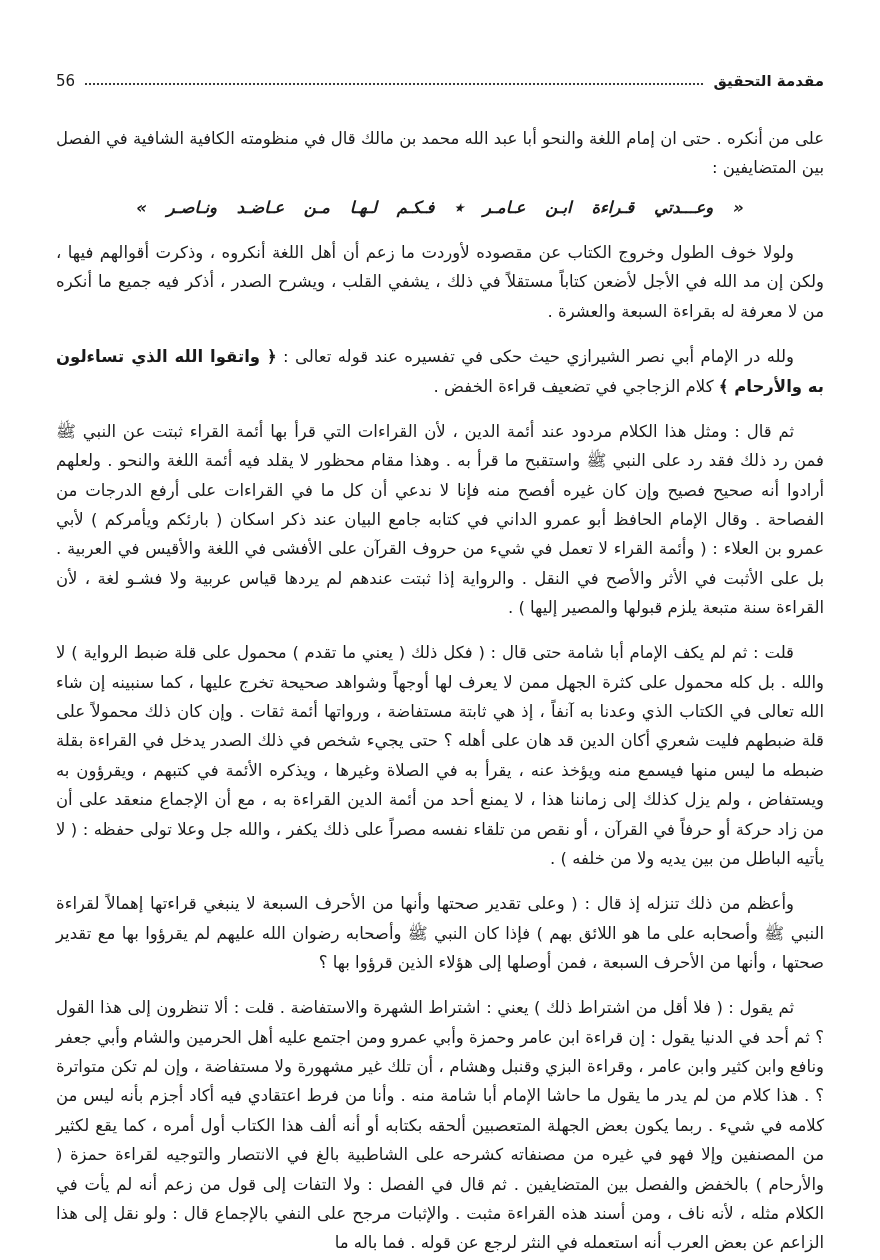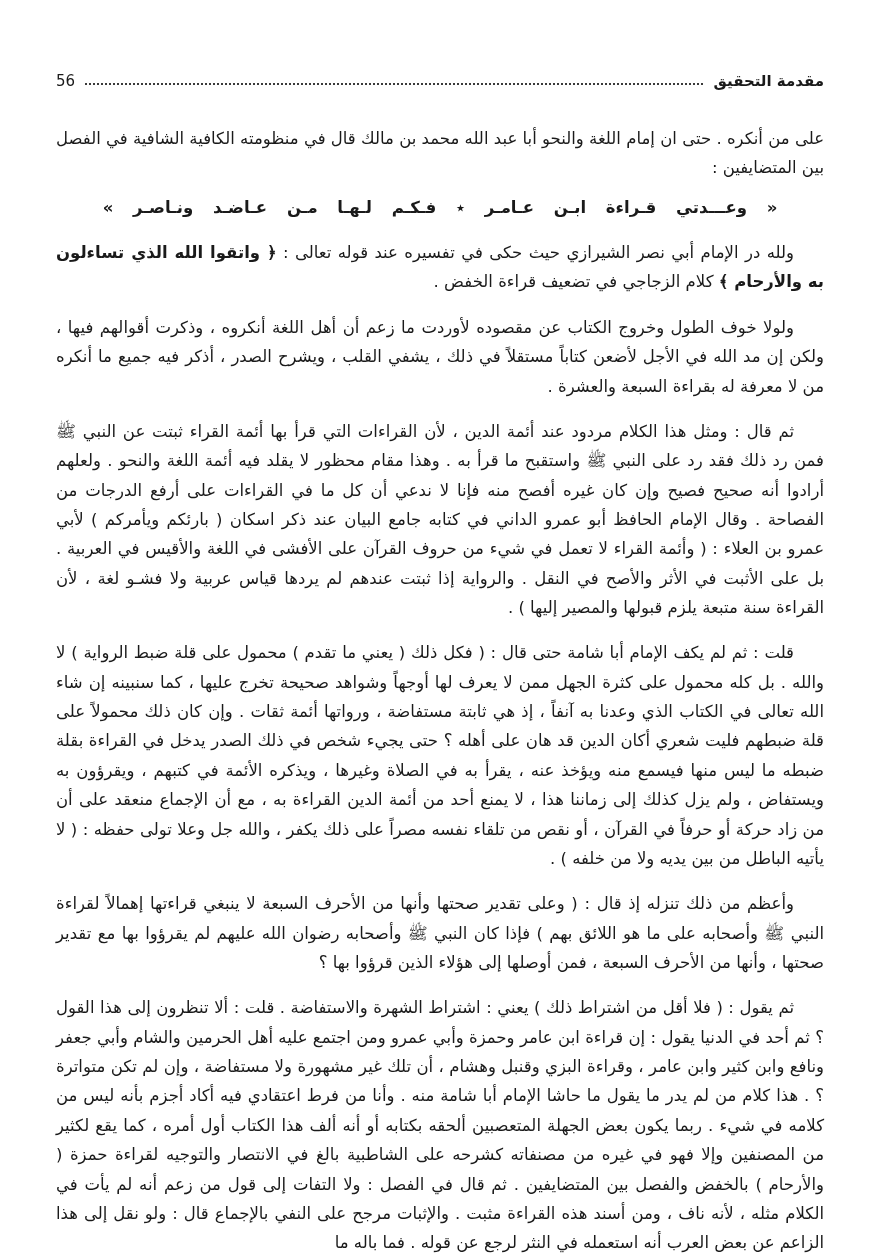--- a/index.html
+++ b/index.html
@@ -50,20 +50,21 @@
   }
   .para.indent {
     text-indent: 30px;
   }
   .verse {
     text-align-last: center;
     font-weight: bold;
     margin: 6px 0 16px 0;
     word-spacing: 14px;
     letter-spacing: 0.5px;
+    font-style: italic;
   }
   .quran {
     font-weight: bold;
   }
 </style>
 </head>
 <body>
 
 <div class="page">
 
@@ -72,23 +73,23 @@
     <span class="leader"></span>
     <span class="page-num">56</span>
   </div>
 
   <div class="body-text">
 
     <p class="para">على من أنكره . حتى ان إمام اللغة والنحو أبا عبد الله محمد بن مالك قال في منظومته الكافية الشافية في الفصل بين المتضايفين :</p>
 
     <p class="verse">« وعـــدتي قـراءة ابـن عـامـر ٭ فـكـم لـهـا مـن عـاضـد ونـاصـر »</p>
 
+    <p class="para indent">ولولا خوف الطول وخروج الكتاب عن مقصوده لأوردت ما زعم أن أهل اللغة أنكروه ، وذكرت أقوالهم فيها ، ولكن إن مد الله في الأجل لأضعن كتاباً مستقلاً في ذلك ، يشفي القلب ، ويشرح الصدر ، أذكر فيه جميع ما أنكره من لا معرفة له بقراءة السبعة والعشرة .</p>
+
     <p class="para indent"><span>ولله در الإمام أبي نصر الشيرازي حيث حكى في تفسيره عند قوله تعالى : </span><span class="quran">﴿ واتقوا الله الذي تساءلون به والأرحام ﴾</span><span> كلام الزجاجي في تضعيف قراءة الخفض .</span></p>
-
-    <p class="para indent">ولولا خوف الطول وخروج الكتاب عن مقصوده لأوردت ما زعم أن أهل اللغة أنكروه ، وذكرت أقوالهم فيها ، ولكن إن مد الله في الأجل لأضعن كتاباً مستقلاً في ذلك ، يشفي القلب ، ويشرح الصدر ، أذكر فيه جميع ما أنكره من لا معرفة له بقراءة السبعة والعشرة .</p>
 
     <p class="para indent">ثم قال : ومثل هذا الكلام مردود عند أئمة الدين ، لأن القراءات التي قرأ بها أئمة القراء ثبتت عن النبي ﷺ فمن رد ذلك فقد رد على النبي ﷺ واستقبح ما قرأ به . وهذا مقام محظور لا يقلد فيه أئمة اللغة والنحو . ولعلهم أرادوا أنه صحيح فصيح وإن كان غيره أفصح منه فإنا لا ندعي أن كل ما في القراءات على أرفع الدرجات من الفصاحة . وقال الإمام الحافظ أبو عمرو الداني في كتابه جامع البيان عند ذكر اسكان ( بارئكم ويأمركم ) لأبي عمرو بن العلاء : ( وأئمة القراء لا تعمل في شيء من حروف القرآن على الأفشى في اللغة والأقيس في العربية . بل على الأثبت في الأثر والأصح في النقل . والرواية إذا ثبتت عندهم لم يردها قياس عربية ولا فشـو لغة ، لأن القراءة سنة متبعة يلزم قبولها والمصير إليها ) .</p>
 
     <p class="para indent">قلت : ثم لم يكف الإمام أبا شامة حتى قال : ( فكل ذلك ( يعني ما تقدم ) محمول على قلة ضبط الرواية ) لا والله . بل كله محمول على كثرة الجهل ممن لا يعرف لها أوجهاً وشواهد صحيحة تخرج عليها ، كما سنبينه إن شاء الله تعالى في الكتاب الذي وعدنا به آنفاً ، إذ هي ثابتة مستفاضة ، ورواتها أئمة ثقات . وإن كان ذلك محمولاً على قلة ضبطهم فليت شعري أكان الدين قد هان على أهله ؟ حتى يجيء شخص في ذلك الصدر يدخل في القراءة بقلة ضبطه ما ليس منها فيسمع منه ويؤخذ عنه ، يقرأ به في الصلاة وغيرها ، ويذكره الأئمة في كتبهم ، ويقرؤون به ويستفاض ، ولم يزل كذلك إلى زماننا هذا ، لا يمنع أحد من أئمة الدين القراءة به ، مع أن الإجماع منعقد على أن من زاد حركة أو حرفاً في القرآن ، أو نقص من تلقاء نفسه مصراً على ذلك يكفر ، والله جل وعلا تولى حفظه : ( لا يأتيه الباطل من بين يديه ولا من خلفه ) .</p>
 
     <p class="para indent">وأعظم من ذلك تنزله إذ قال : ( وعلى تقدير صحتها وأنها من الأحرف السبعة لا ينبغي قراءتها إهمالاً لقراءة النبي ﷺ وأصحابه على ما هو اللائق بهم ) فإذا كان النبي ﷺ وأصحابه رضوان الله عليهم لم يقرؤوا بها مع تقدير صحتها ، وأنها من الأحرف السبعة ، فمن أوصلها إلى هؤلاء الذين قرؤوا بها ؟</p>
 
     <p class="para indent">ثم يقول : ( فلا أقل من اشتراط ذلك ) يعني : اشتراط الشهرة والاستفاضة . قلت : ألا تنظرون إلى هذا القول ؟ ثم أحد في الدنيا يقول : إن قراءة ابن عامر وحمزة وأبي عمرو ومن اجتمع عليه أهل الحرمين والشام وأبي جعفر ونافع وابن كثير وابن عامر ، وقراءة البزي وقنبل وهشام ، أن تلك غير مشهورة ولا مستفاضة ، وإن لم تكن متواترة ؟ . هذا كلام من لم يدر ما يقول ما حاشا الإمام أبا شامة منه . وأنا من فرط اعتقادي فيه أكاد أجزم بأنه ليس من كلامه في شيء . ربما يكون بعض الجهلة المتعصبين ألحقه بكتابه أو أنه ألف هذا الكتاب أول أمره ، كما يقع لكثير من المصنفين وإلا فهو في غيره من مصنفاته كشرحه على الشاطبية بالغ في الانتصار والتوجيه لقراءة حمزة ( والأرحام ) بالخفض والفصل بين المتضايفين . ثم قال في الفصل : ولا التفات إلى قول من زعم أنه لم يأت في الكلام مثله ، لأنه ناف ، ومن أسند هذه القراءة مثبت . والإثبات مرجح على النفي بالإجماع قال : ولو نقل إلى هذا الزاعم عن بعض العرب أنه استعمله في النثر لرجع عن قوله . فما باله ما</p>
 
   </div>

